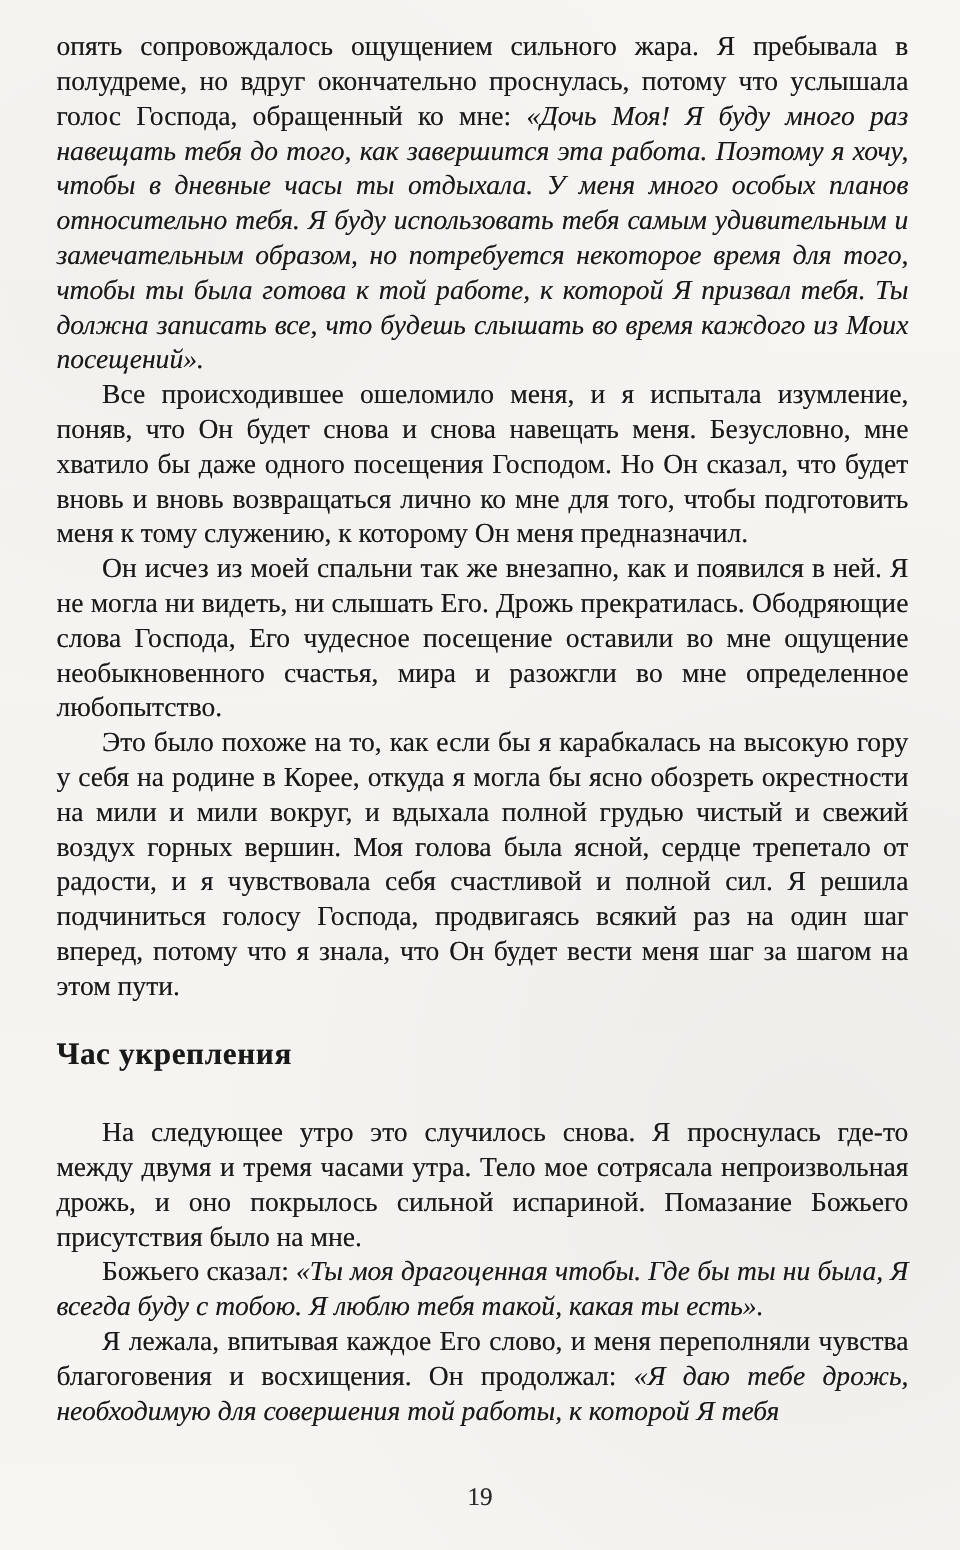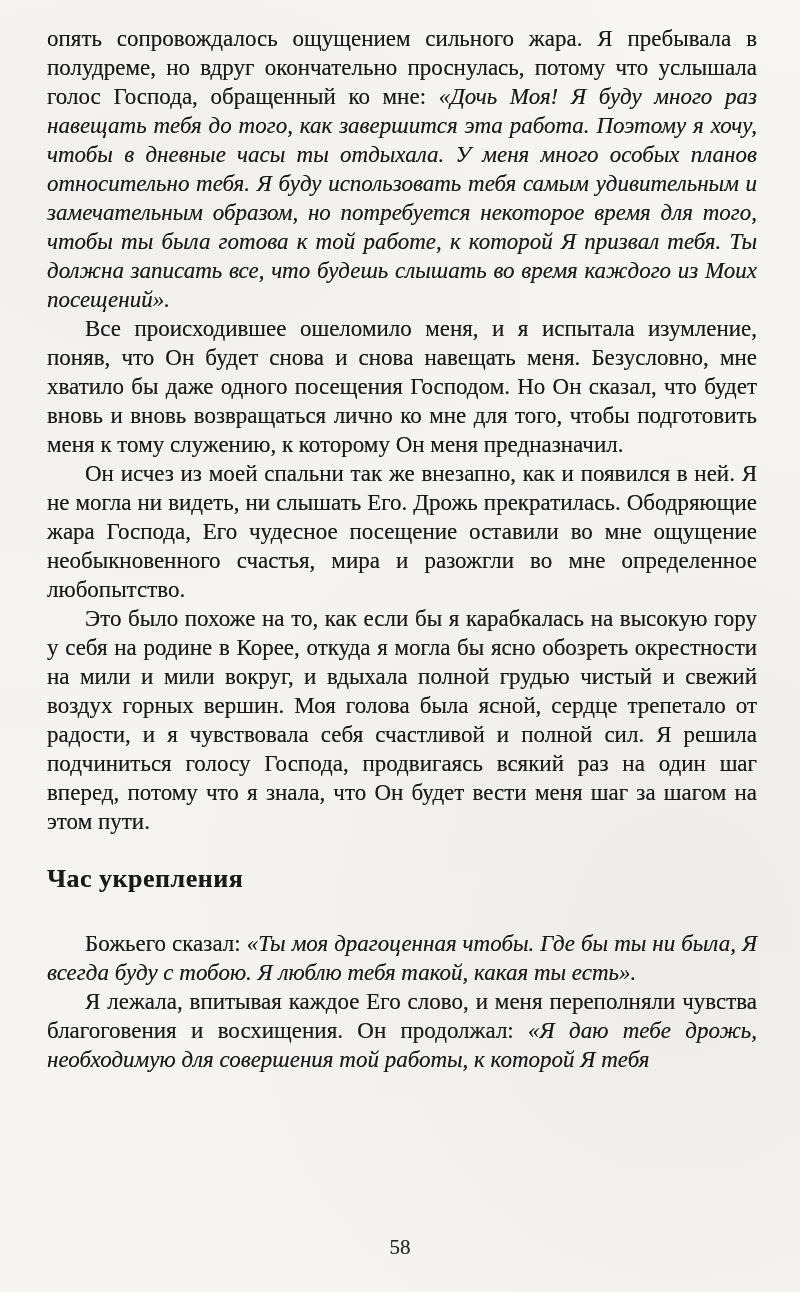--- a/index.html
+++ b/index.html
@@ -60,27 +60,28 @@
 </head>
 <body>
 
 <div class="page">
   <div class="text-column">
 
     <p class="para"><span class="seg">опять сопровождалось ощущением сильного жара. Я пребывала в полудреме, но вдруг окончательно проснулась, потому что услышала голос Господа, обращенный ко мне: </span><span class="seg italic">«Дочь Моя! Я буду много раз навещать тебя до того, как завершится эта работа. Поэтому я хочу, чтобы в дневные часы ты отдыхала. У меня много особых планов относительно тебя. Я буду использовать тебя самым удивительным и замечательным образом, но потребуется некоторое время для того, чтобы ты была готова к той работе, к которой Я призвал тебя. Ты должна записать все, что будешь слышать во время каждого из Моих посещений».</span></p>
 
     <p class="para indented"><span class="seg">Все происходившее ошеломило меня, и я испытала изумление, поняв, что Он будет снова и снова навещать меня. Безусловно, мне хватило бы даже одного посещения Господом. Но Он сказал, что будет вновь и вновь возвращаться лично ко мне для того, чтобы подготовить меня к тому служению, к которому Он меня предназначил.</span></p>
 
-    <p class="para indented"><span class="seg">Он исчез из моей спальни так же внезапно, как и появился в ней. Я не могла ни видеть, ни слышать Его. Дрожь прекратилась. Ободряющие жара Господа, Его чудесное посещение оставили во мне ощущение необыкновенного счастья, мира и разожгли во мне определенное любопытство.</span></p>
+    <p class="para indented"><span class="seg">Он исчез из моей спальни так же внезапно, как и появился в ней. Я не могла ни видеть, ни слышать Его. Дрожь прекратилась. Ободряющие слова Господа, Его чудесное посещение оставили во мне ощущение необыкновенного счастья, мира и разожгли во мне определенное любопытство.</span></p>
 
     <p class="para indented"><span class="seg">Это было похоже на то, как если бы я карабкалась на высокую гору у себя на родине в Корее, откуда я могла бы ясно обозреть окрестности на мили и мили вокруг, и вдыхала полной грудью чистый и свежий воздух горных вершин. Моя голова была ясной, сердце трепетало от радости, и я чувствовала себя счастливой и полной сил. Я решила подчиниться голосу Господа, продвигаясь всякий раз на один шаг вперед, потому что я знала, что Он будет вести меня шаг за шагом на этом пути.</span></p>
 
     <h2 class="section-heading">Час укрепления</h2>
 
+    <p class="para indented"><span class="seg">На следующее утро это случилось снова. Я проснулась где-то между двумя и тремя часами утра. Тело мое сотрясала непроизвольная дрожь, и оно покрылось сильной испариной. Помазание Божьего присутствия было на мне.</span></p>
 
     <p class="para indented"><span class="seg">Божьего сказал: </span><span class="seg italic">«Ты моя драгоценная чтобы. Где бы ты ни была, Я всегда буду с тобою. Я люблю тебя такой, какая ты есть».</span></p>
 
     <p class="para indented"><span class="seg">Я лежала, впитывая каждое Его слово, и меня переполняли чувства благоговения и восхищения. Он продолжал: </span><span class="seg italic">«Я даю тебе дрожь, необходимую для совершения той работы, к которой Я тебя</span></p>
 
   </div>
 
-  <div class="page-number">58</div>
+  <div class="page-number">19</div>
 </div>
 
 </body></html>

